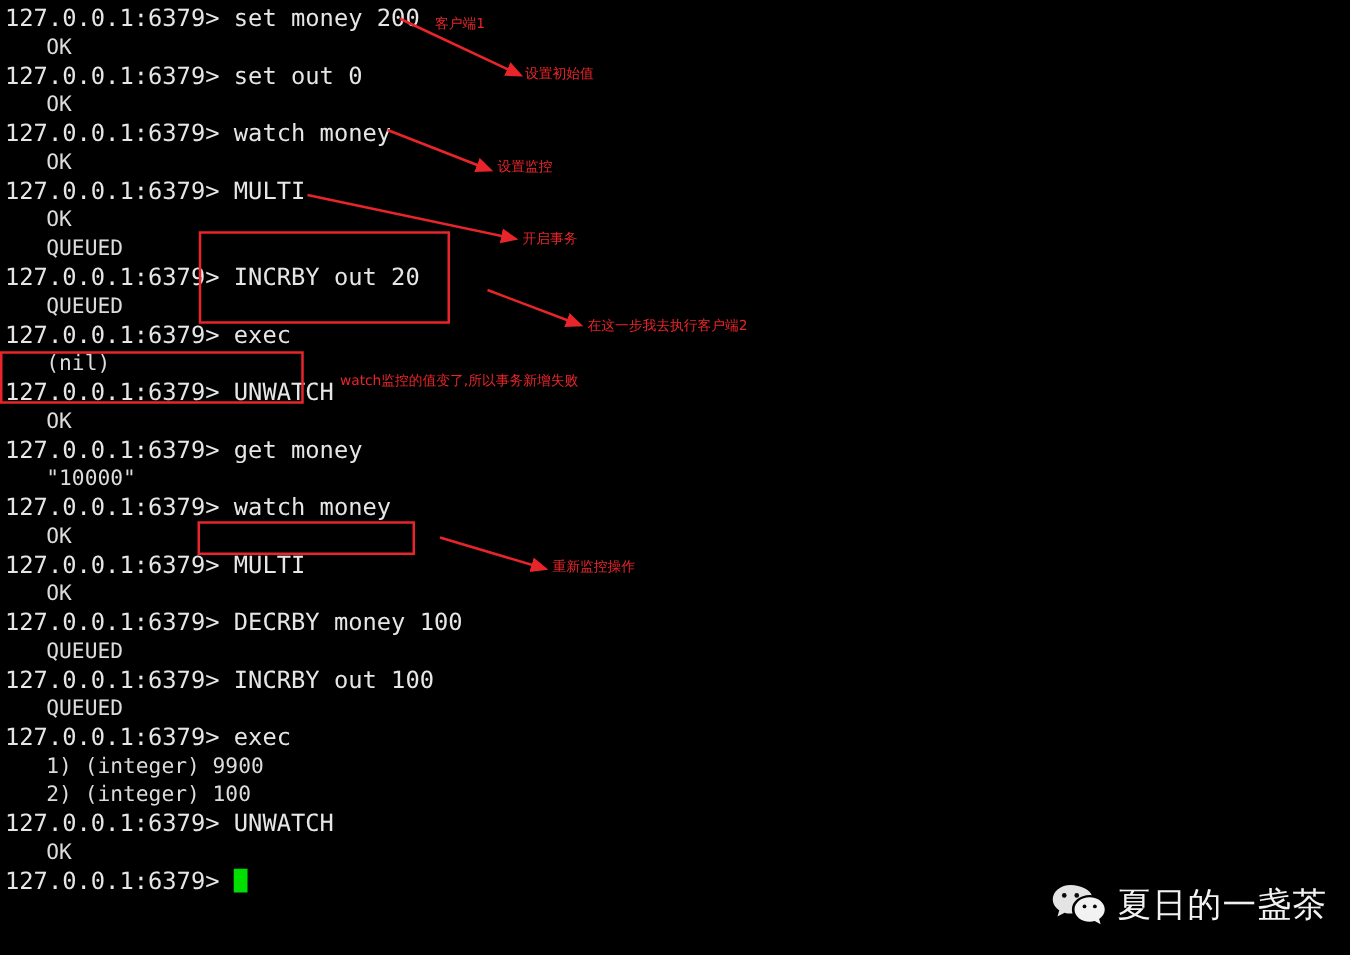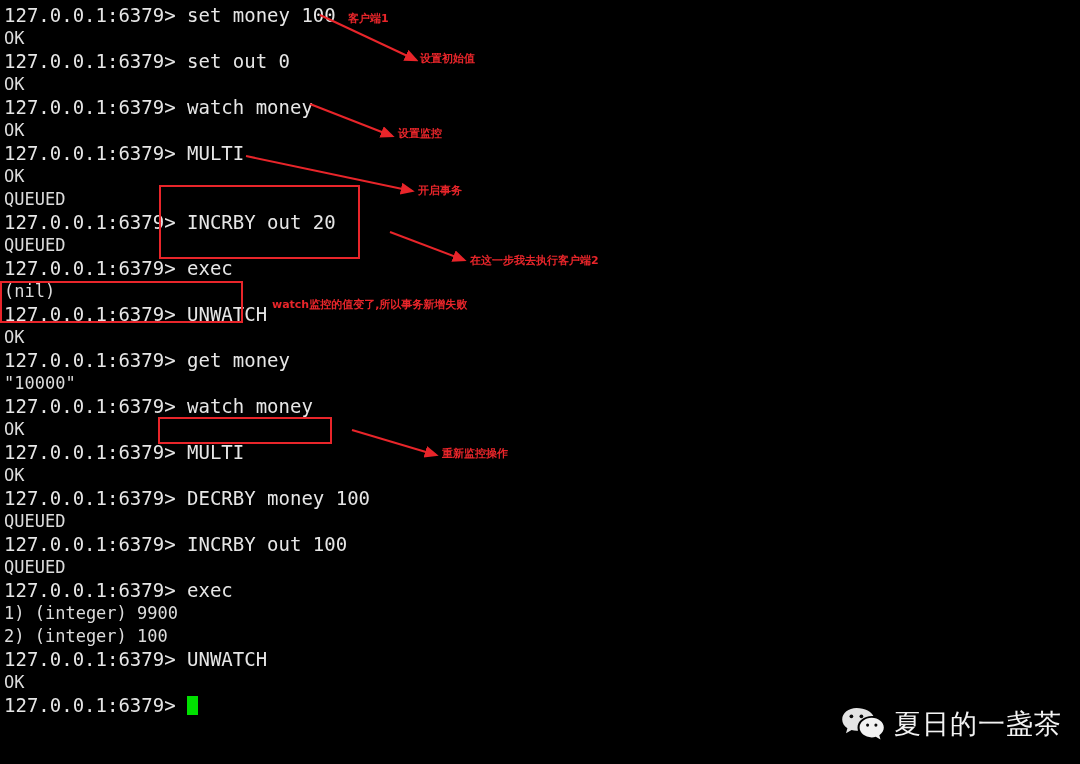--- a/index.html
+++ b/index.html
@@ -32,39 +32,39 @@
     line-height: 23px;
     color: #e6e6e6;
     font-family: "DejaVu Sans Mono", "Liberation Mono", monospace;
     font-size: 19px;
     letter-spacing: 0px;
     white-space: pre;
   }
   .term-line.out {
     font-size: 17px;
     color: #dcdcdc;
+    margin-left: 33px;
   }
   .cursor {
     display: inline-block;
     width: 11px;
     height: 19px;
     background: #00e000;
     vertical-align: -3px;
   }
 
   
   #annotations {
     position: absolute;
     left: 0;
     top: 0;
     width: 1080px;
     height: 732px;
     z-index: 3;
     pointer-events: none;
-    font-weight: bold;
   }
   .anno-box {
     position: absolute;
     border: 2px solid #e8252a;
     box-sizing: border-box;
     background: transparent;
   }
   .anno-text {
     position: absolute;
     color: #e8252a;
@@ -96,21 +96,21 @@
     color: #f2f2f2;
     font-family: "DejaVu Sans", "Liberation Sans", sans-serif;
     font-size: 27px;
     letter-spacing: 1px;
   }
 </style>
 </head>
 <body>
 
 <div id="terminal">
-    <div class="term-line"><span>127.0.0.1:6379&gt;</span><span> set money 100</span></div>
+    <div class="term-line"><span>127.0.0.1:6379&gt;</span><span> set money 200</span></div>
     <div class="term-line out"><span>OK</span></div>
     <div class="term-line"><span>127.0.0.1:6379&gt;</span><span> set out 0</span></div>
     <div class="term-line out"><span>OK</span></div>
     <div class="term-line"><span>127.0.0.1:6379&gt;</span><span> watch money</span></div>
     <div class="term-line out"><span>OK</span></div>
     <div class="term-line"><span>127.0.0.1:6379&gt;</span><span> MULTI</span></div>
     <div class="term-line out"><span>OK</span></div>
     <div class="term-line out"><span>QUEUED</span></div>
     <div class="term-line"><span>127.0.0.1:6379&gt;</span><span> INCRBY out 20</span></div>
     <div class="term-line out"><span>QUEUED</span></div>

